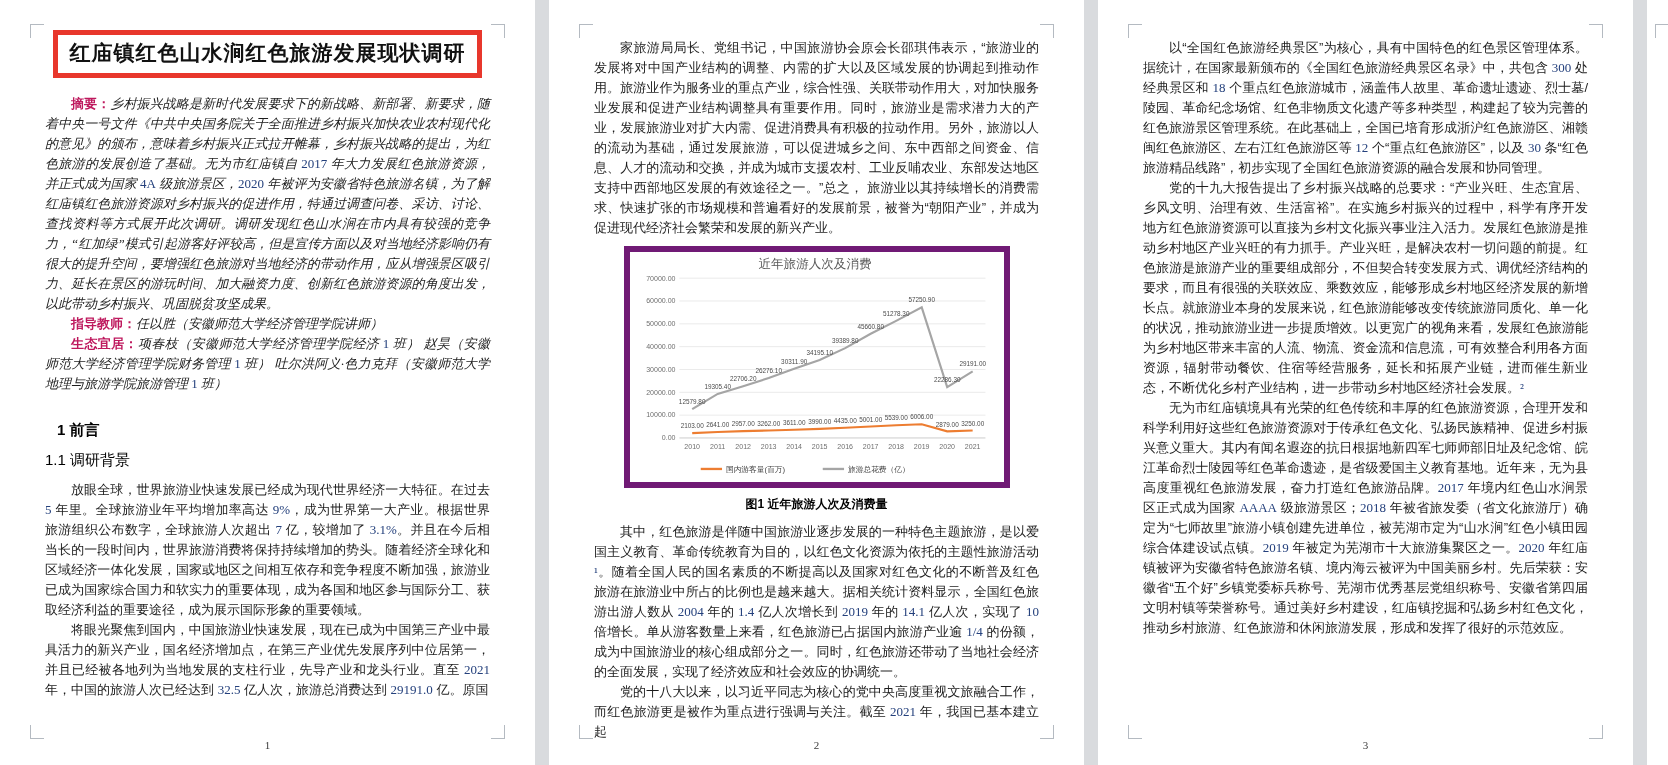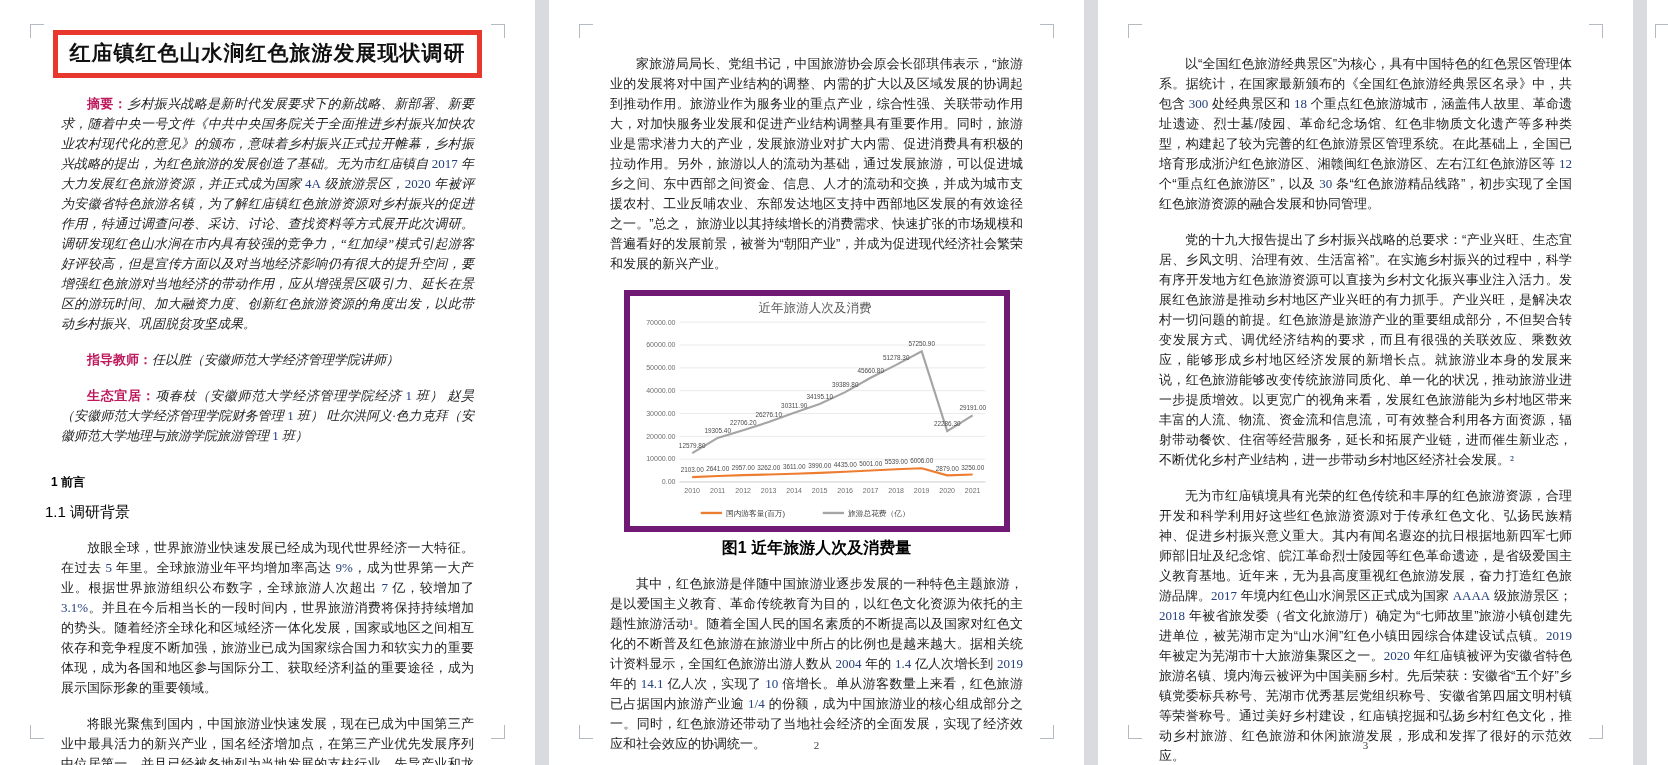--- a/index.html
+++ b/index.html
@@ -3,38 +3,38 @@
 <meta charset="utf-8">
 <style>
   html,body{margin:0;padding:0;}
   body{font-family:"Liberation Sans","DejaVu Sans",sans-serif;background:#ffffff;}
   .viewer{display:flex;width:1668px;height:765px;background:#fff;overflow:hidden;}
   .page{position:relative;width:535px;height:765px;background:#fff;flex:none;overflow:hidden;}
   .gap{width:14px;height:765px;background:#d9dbde;flex:none;}
   .page4-sliver{flex:1;background:#fff;position:relative;}
   .content{padding:26px 45px 0;color:#1c1c1c;font-size:13px;line-height:20px;text-align:justify;}
   .content.inner{padding-top:38px;}
-  p{margin:16px;text-indent:2em;}
+  p{margin:0;text-indent:2em;}
   .title-box{border:5px solid #e8372c;margin:4px 8px 16px;padding:5px 6px 7px;text-align:center;
              font-weight:bold;font-size:21px;line-height:26px;color:#111;letter-spacing:1px;text-indent:0;}
   .kaiti{font-style:italic;font-family:"Liberation Serif","DejaVu Serif",serif;}
   .blabel{font-weight:bold;font-style:normal;font-family:"Liberation Sans","DejaVu Sans",sans-serif;color:#be185d;}
-  .h1{font-weight:bold;font-size:12px;margin:26px 6px 6px;text-indent:0;color:#000;}
+  .h1{font-weight:bold;font-size:15px;margin:26px 12px 6px;text-indent:0;color:#000;}
   .h2{font-size:15px;margin:10px 0 10px;text-indent:0;color:#000;}
   .num{font-family:"Liberation Serif","DejaVu Serif",serif;color:#24407c;font-style:normal;}
   .pageno{position:absolute;bottom:14px;left:0;width:100%;text-align:center;font-size:11px;
           font-family:"Liberation Serif","DejaVu Serif",serif;color:#3a3a3a;}
   .mark{position:absolute;width:13px;height:13px;border:0 solid #b4bac1;}
   .mark.tl{left:30px;top:24px;border-left-width:1px;border-top-width:1px;}
   .mark.tr{right:30px;top:24px;border-right-width:1px;border-top-width:1px;}
   .mark.bl{left:30px;bottom:26px;border-left-width:1px;border-bottom-width:1px;}
   .mark.br{right:30px;bottom:26px;border-right-width:1px;border-bottom-width:1px;}
   .figure{width:372px;margin:8px auto 2px;border:6px solid #701a75;background:#fff;padding:1px;}
   .figure svg{display:block;width:368px;height:auto;}
-  .caption{text-align:center;font-weight:bold;font-size:16px;color:#000;margin:6px 0 8px;text-indent:0;}
+  .caption{text-align:center;font-weight:bold;font-size:12px;color:#000;margin:6px 0 8px;text-indent:0;}
   .ct{font-size:13px;fill:#595959;font-family:"Liberation Sans",sans-serif;}
   .tick{font-size:7.3px;fill:#6f6f6f;font-family:"Liberation Sans",sans-serif;}
   .dlabel{font-size:6.6px;fill:#4a4a4a;font-family:"Liberation Sans",sans-serif;}
   .lgtext{font-size:8px;fill:#404040;font-family:"Liberation Sans",sans-serif;}
   .grid{stroke:#e0e0e0;stroke-width:0.7;}
   .grid0{stroke:#c4c4c4;stroke-width:0.9;}
 </style>
 </head>
 <body>
 

